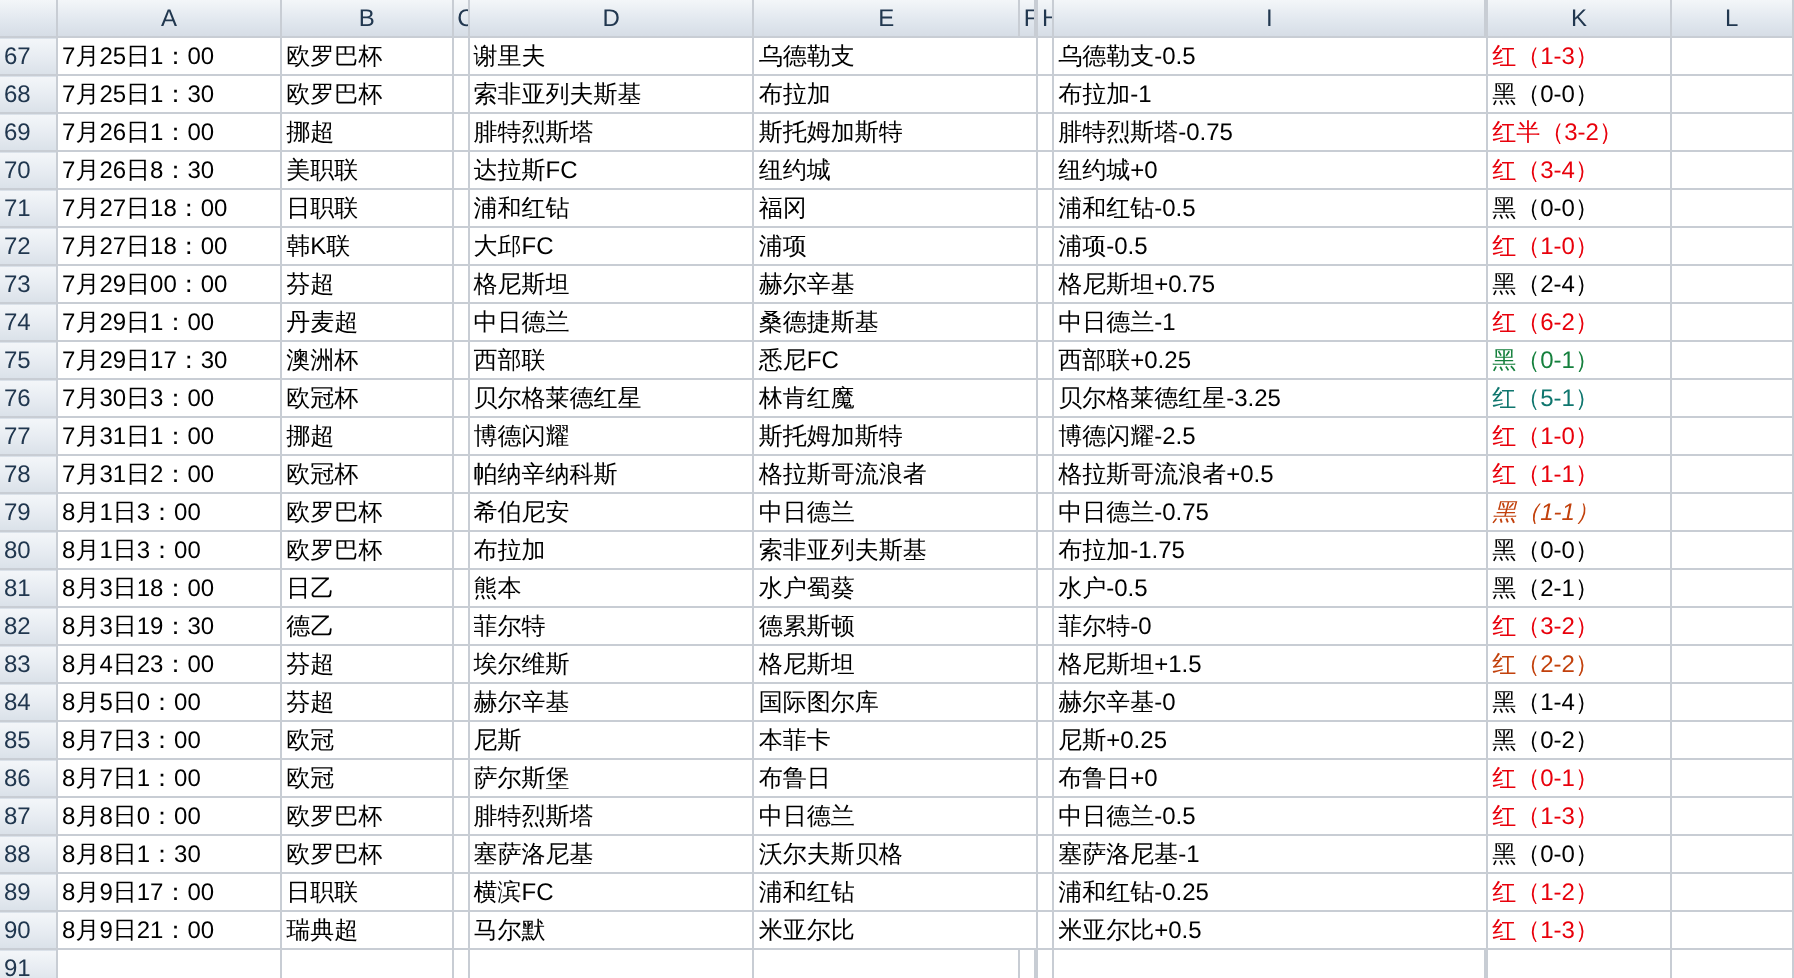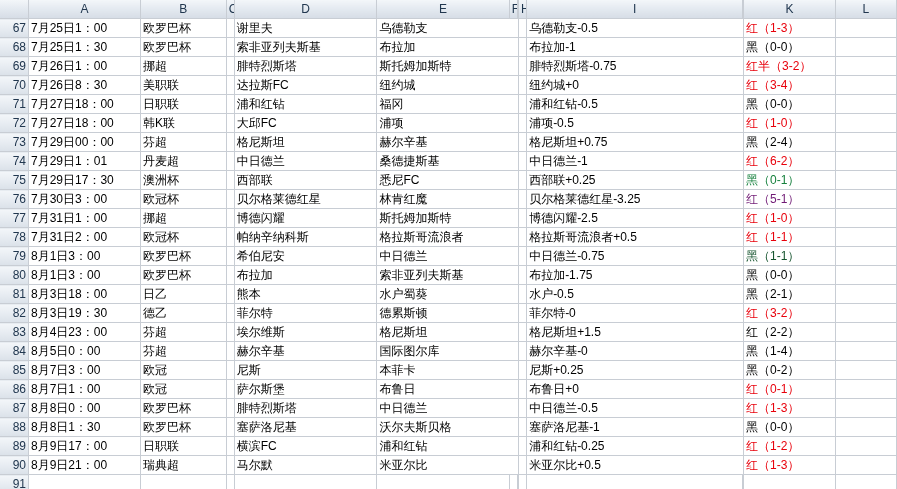--- a/index.html
+++ b/index.html
@@ -50,21 +50,21 @@
   }
   thead th.corner {
     background: linear-gradient(to bottom, #f3f6f9 0%, #e2e8ef 55%, #d6dde6 100%);
     width: 28px;
   }
   
   td.rowhdr {
     background: linear-gradient(to bottom, #f3f6f9 0%, #e6ebf1 55%, #dae1e9 100%);
     border-right: 1px solid #a9b3bf;
     border-bottom: 1px solid #bcc5d0;
-    text-align: right;
+    text-align: left;
     color: #21374f;
     font-size: 11px;
     width: 28px;
   }
   
   col.c-hdr { width: 28px; }
   col.c-a { width: 110px; }
   col.c-b { width: 84px; }
   col.c-c { width: 8px; }
   col.c-d { width: 140px; }
@@ -196,21 +196,21 @@
           <td class="cell-left"></td>
           <td class="cell-left">格尼斯坦</td>
           <td class="cell-left" colspan="3">赫尔辛基</td>
           <td class="cell-left"></td>
           <td class="cell-left" colspan="2">格尼斯坦+0.75</td>
           <td class="cell-left" style="color: rgb(0, 0, 0);">黑（2-4）</td>
           <td class="cell-left"></td>
         </tr>
         <tr>
           <td class="rowhdr">74</td>
-          <td class="cell-left">7月29日1：01</td>
+          <td class="cell-left">7月29日1：00</td>
           <td class="cell-left">丹麦超</td>
           <td class="cell-left"></td>
           <td class="cell-left">中日德兰</td>
           <td class="cell-left" colspan="3">桑德捷斯基</td>
           <td class="cell-left"></td>
           <td class="cell-left" colspan="2">中日德兰-1</td>
           <td class="cell-left" style="color: rgb(232, 0, 11);">红（6-2）</td>
           <td class="cell-left"></td>
         </tr>
         <tr>
@@ -227,21 +227,21 @@
         </tr>
         <tr>
           <td class="rowhdr">76</td>
           <td class="cell-left">7月30日3：00</td>
           <td class="cell-left">欧冠杯</td>
           <td class="cell-left"></td>
           <td class="cell-left">贝尔格莱德红星</td>
           <td class="cell-left" colspan="3">林肯红魔</td>
           <td class="cell-left"></td>
           <td class="cell-left" colspan="2">贝尔格莱德红星-3.25</td>
-          <td class="cell-left" style="color: #701a75;">红（5-1）</td>
+          <td class="cell-left" style="color: #0f766e;">红（5-1）</td>
           <td class="cell-left"></td>
         </tr>
         <tr>
           <td class="rowhdr">77</td>
           <td class="cell-left">7月31日1：00</td>
           <td class="cell-left">挪超</td>
           <td class="cell-left"></td>
           <td class="cell-left">博德闪耀</td>
           <td class="cell-left" colspan="3">斯托姆加斯特</td>
           <td class="cell-left"></td>
@@ -263,21 +263,21 @@
         </tr>
         <tr>
           <td class="rowhdr">79</td>
           <td class="cell-left">8月1日3：00</td>
           <td class="cell-left">欧罗巴杯</td>
           <td class="cell-left"></td>
           <td class="cell-left">希伯尼安</td>
           <td class="cell-left" colspan="3">中日德兰</td>
           <td class="cell-left"></td>
           <td class="cell-left" colspan="2">中日德兰-0.75</td>
-          <td class="cell-left" style="color: #14532d;">黑（1-1）</td>
+          <td class="cell-left" style="color: #c2410c; font-style: italic;">黑（1-1）</td>
           <td class="cell-left"></td>
         </tr>
         <tr>
           <td class="rowhdr">80</td>
           <td class="cell-left">8月1日3：00</td>
           <td class="cell-left">欧罗巴杯</td>
           <td class="cell-left"></td>
           <td class="cell-left">布拉加</td>
           <td class="cell-left" colspan="3">索非亚列夫斯基</td>
           <td class="cell-left"></td>
@@ -311,21 +311,21 @@
         </tr>
         <tr>
           <td class="rowhdr">83</td>
           <td class="cell-left">8月4日23：00</td>
           <td class="cell-left">芬超</td>
           <td class="cell-left"></td>
           <td class="cell-left">埃尔维斯</td>
           <td class="cell-left" colspan="3">格尼斯坦</td>
           <td class="cell-left"></td>
           <td class="cell-left" colspan="2">格尼斯坦+1.5</td>
-          <td class="cell-left" style="color: #000000;">红（2-2）</td>
+          <td class="cell-left" style="color: #c2410c;">红（2-2）</td>
           <td class="cell-left"></td>
         </tr>
         <tr>
           <td class="rowhdr">84</td>
           <td class="cell-left">8月5日0：00</td>
           <td class="cell-left">芬超</td>
           <td class="cell-left"></td>
           <td class="cell-left">赫尔辛基</td>
           <td class="cell-left" colspan="3">国际图尔库</td>
           <td class="cell-left"></td>

